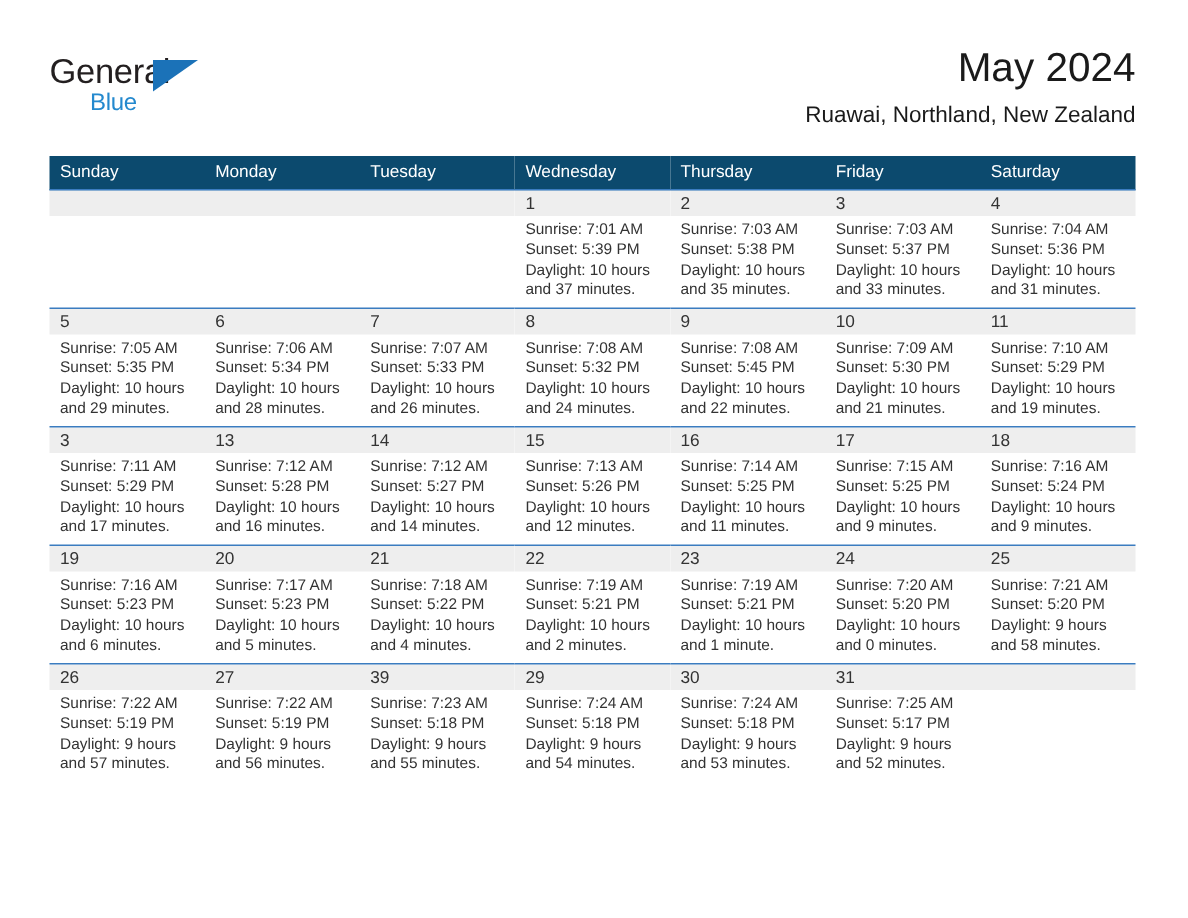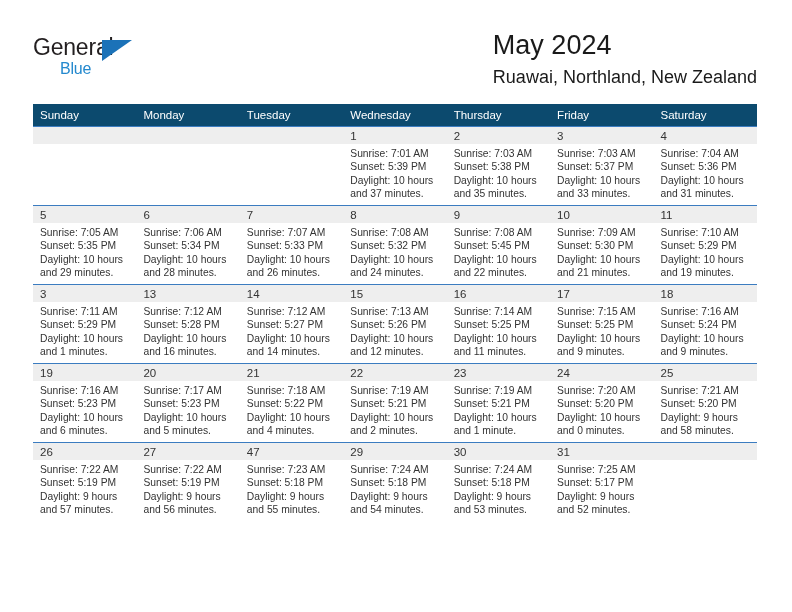--- a/index.html
+++ b/index.html
@@ -60,32 +60,32 @@
     top: 22px;
     font-size: 16px;
     letter-spacing: -0.2px;
     color: #2489ce;
     line-height: 26px;
   }
   .title-wrap {
     position: absolute;
     right: 0;
     top: 0;
-    text-align: left;
+    text-align: right;
   }
   .cal-title {
     font-size: 27px;
     color: #1a1a1a;
     line-height: 34px;
     font-weight: normal;
     margin: 0;
     white-space: nowrap;
   }
   .cal-subtitle {
-    font-size: 18px;
+    font-size: 15px;
     color: #1a1a1a;
     line-height: 22px;
     margin: 4px 0 0 0;
     white-space: nowrap;
   }
 
   
   .calendar {
     position: absolute;
     left: 33px;
@@ -299,21 +299,21 @@
         </td>
       </tr>
 
       <tr class="week-row">
         <td>
           <div class="daynum-band">3</div>
           <div class="cell-body">
             <div>Sunrise: 7:11 AM</div>
             <div>Sunset: 5:29 PM</div>
             <div>Daylight: 10 hours</div>
-            <div>and 1 minutes.</div>
+            <div>and 17 minutes.</div>
           </div>
         </td>
         <td>
           <div class="daynum-band">13</div>
           <div class="cell-body">
             <div>Sunrise: 7:12 AM</div>
             <div>Sunset: 5:28 PM</div>
             <div>Daylight: 10 hours</div>
             <div>and 16 minutes.</div>
           </div>
@@ -444,21 +444,21 @@
         <td>
           <div class="daynum-band">27</div>
           <div class="cell-body">
             <div>Sunrise: 7:22 AM</div>
             <div>Sunset: 5:19 PM</div>
             <div>Daylight: 9 hours</div>
             <div>and 56 minutes.</div>
           </div>
         </td>
         <td>
-          <div class="daynum-band">47</div>
+          <div class="daynum-band">39</div>
           <div class="cell-body">
             <div>Sunrise: 7:23 AM</div>
             <div>Sunset: 5:18 PM</div>
             <div>Daylight: 9 hours</div>
             <div>and 55 minutes.</div>
           </div>
         </td>
         <td>
           <div class="daynum-band">29</div>
           <div class="cell-body">

